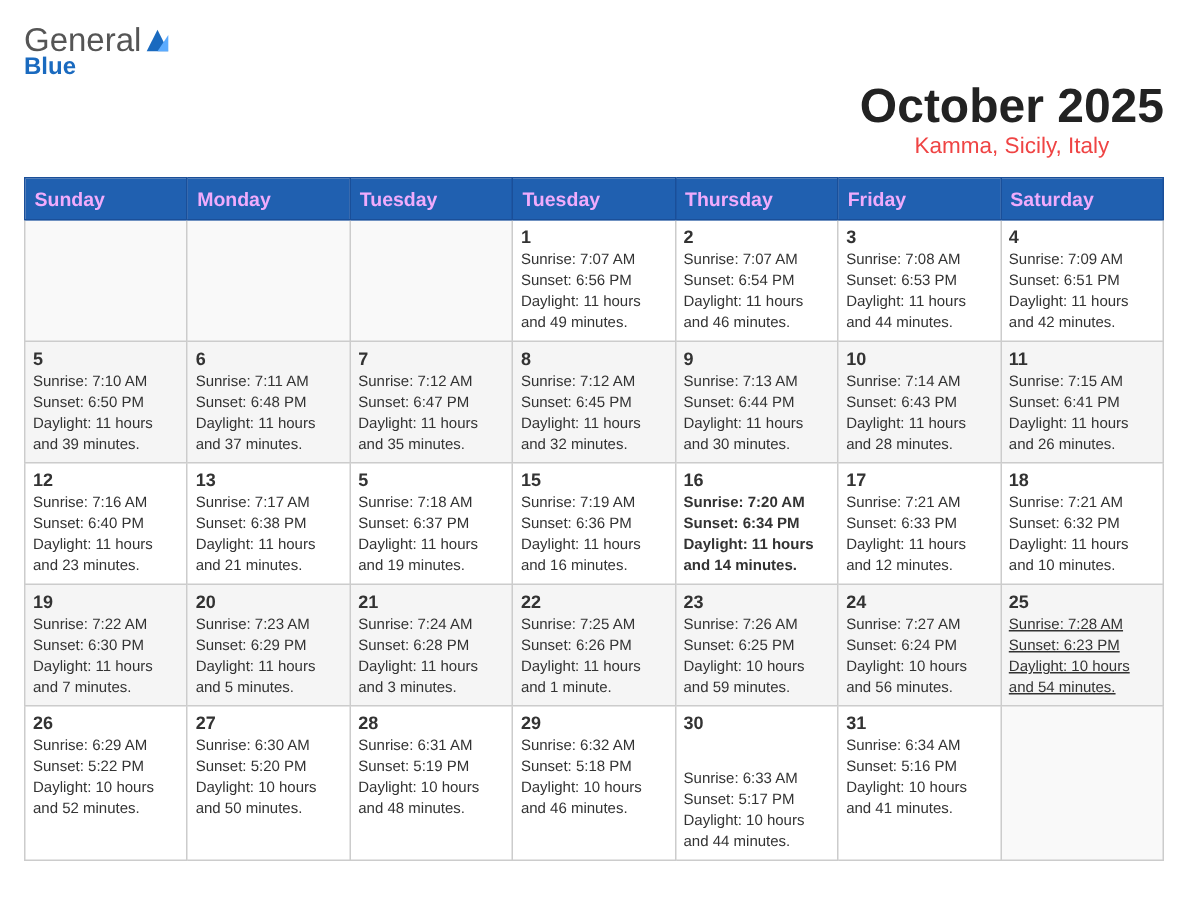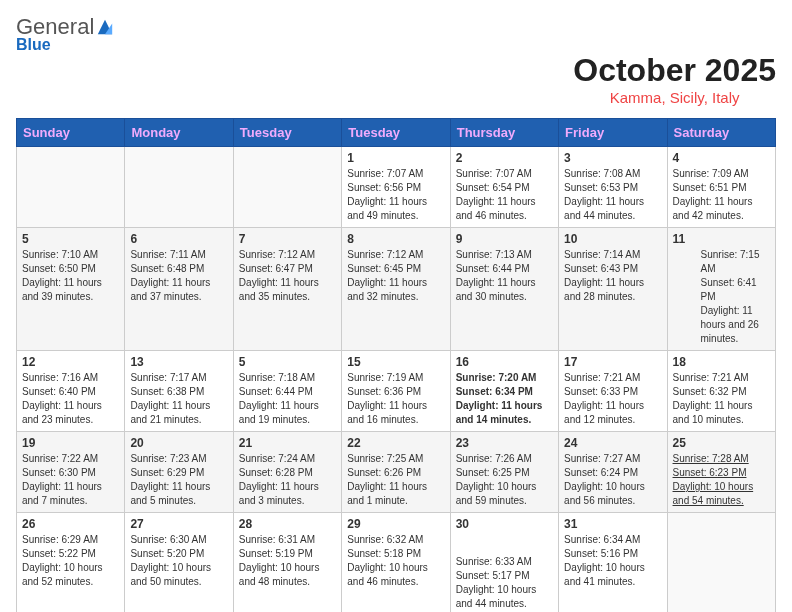--- a/index.html
+++ b/index.html
@@ -184,42 +184,42 @@
 Daylight: 11 hours and 30 minutes.</div>
         </td>
         <td>
           <div class="day-num">10</div>
           <div class="day-info" style="white-space: pre-line;">Sunrise: 7:14 AM
 Sunset: 6:43 PM
 Daylight: 11 hours and 28 minutes.</div>
         </td>
         <td>
           <div class="day-num">11</div>
-          <div class="day-info" style="white-space: pre-line; margin-left: 28px;">Sunrise: 7:15 AM
+          <div class="day-info" style="white-space: pre-line;">Sunrise: 7:15 AM
 Sunset: 6:41 PM
 Daylight: 11 hours and 26 minutes.</div>
         </td>
       </tr>
       <tr>
         <td>
           <div class="day-num">12</div>
           <div class="day-info" style="white-space: pre-line;">Sunrise: 7:16 AM
 Sunset: 6:40 PM
 Daylight: 11 hours and 23 minutes.</div>
         </td>
         <td>
           <div class="day-num">13</div>
           <div class="day-info" style="white-space: pre-line;">Sunrise: 7:17 AM
 Sunset: 6:38 PM
 Daylight: 11 hours and 21 minutes.</div>
         </td>
         <td>
           <div class="day-num">5</div>
           <div class="day-info" style="white-space: pre-line;">Sunrise: 7:18 AM
-Sunset: 6:44 PM
+Sunset: 6:37 PM
 Daylight: 11 hours and 19 minutes.</div>
         </td>
         <td>
           <div class="day-num">15</div>
           <div class="day-info" style="white-space: pre-line;">Sunrise: 7:19 AM
 Sunset: 6:36 PM
 Daylight: 11 hours and 16 minutes.</div>
         </td>
         <td>
           <div class="day-num">16</div>

